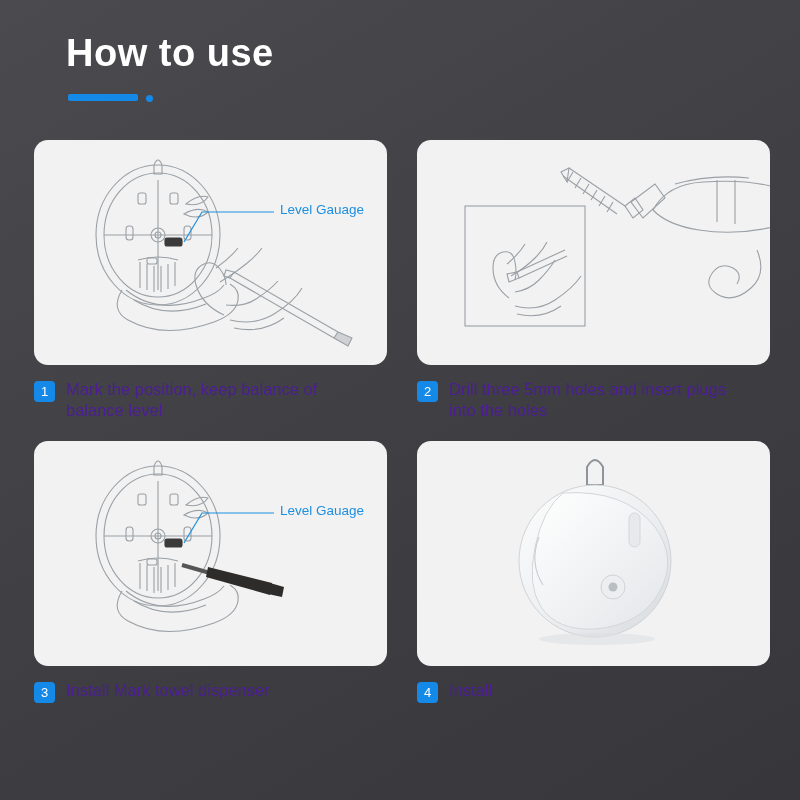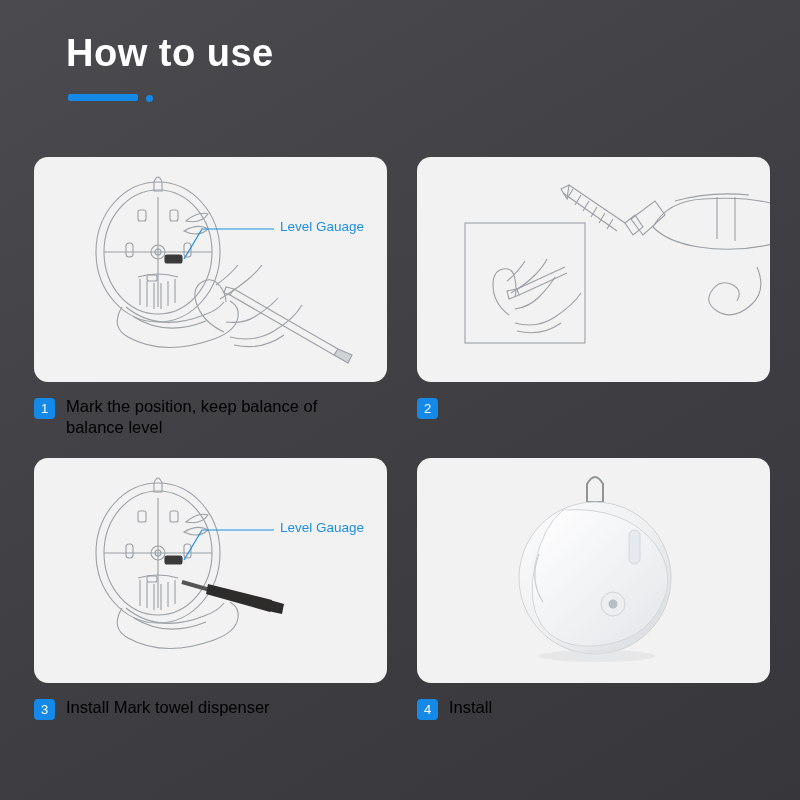--- a/index.html
+++ b/index.html
@@ -37,21 +37,21 @@
   .title-dot {
     position: absolute;
     left: 146px; top: 95px;
     width: 7px; height: 7px;
     border-radius: 50%;
     background: #1589e8;
   }
 
   .grid {
     position: absolute;
-    left: 34px; top: 157px;
+    left: 34px; top: 140px;
     width: 736px;
     display: grid;
     grid-template-columns: 353px 353px;
     grid-column-gap: 30px;
     grid-row-gap: 16px;
   }
   .step { width: 353px; }
   .card {
     width: 353px; height: 225px;
     background: #f2f2f2;
@@ -74,21 +74,21 @@
     border-radius: 4px;
     font-size: 13px;
     line-height: 21px;
     text-align: center;
     margin-top: 2px;
     font-family: "Liberation Sans", sans-serif;
   }
   .cap-text {
     font-size: 16.5px;
     line-height: 21px;
-    color: #000000;
+    color: #4c1d95;
     max-width: 300px;
   }
 
   
   .lbl {
     position: absolute;
     color: #1d8fe0;
     font-size: 13.5px;
     font-family: "Liberation Sans", sans-serif;
     white-space: nowrap;
@@ -191,20 +191,21 @@
             <path d="M98 166 q22 6 40 -6 q18 -12 26 -24"></path>
             <path d="M100 174 q24 6 44 -8"></path>
 
             <path d="M100 132 L148 110 M102 138 L150 116"></path>
             <path d="M100 132 L102 138 L92 142 L90 134 z"></path>
           </g>
         </svg>
       </div>
       <div class="caption">
         <div class="num">2</div>
+        <div class="cap-text">Drill three 5mm holes and insert plugs into the holes</div>
       </div>
     </div>
 
     <div class="step">
       <div class="card">
         <svg width="353" height="225" viewBox="0 0 353 225">
           <g fill="none" stroke="#9aa0a6" stroke-width="1.1">
             <ellipse cx="124" cy="95" rx="62" ry="70"></ellipse>
             <ellipse cx="124" cy="95" rx="54" ry="62"></ellipse>
             <path d="M120 25 q4 -10 8 0 v9 h-8 z"></path>

